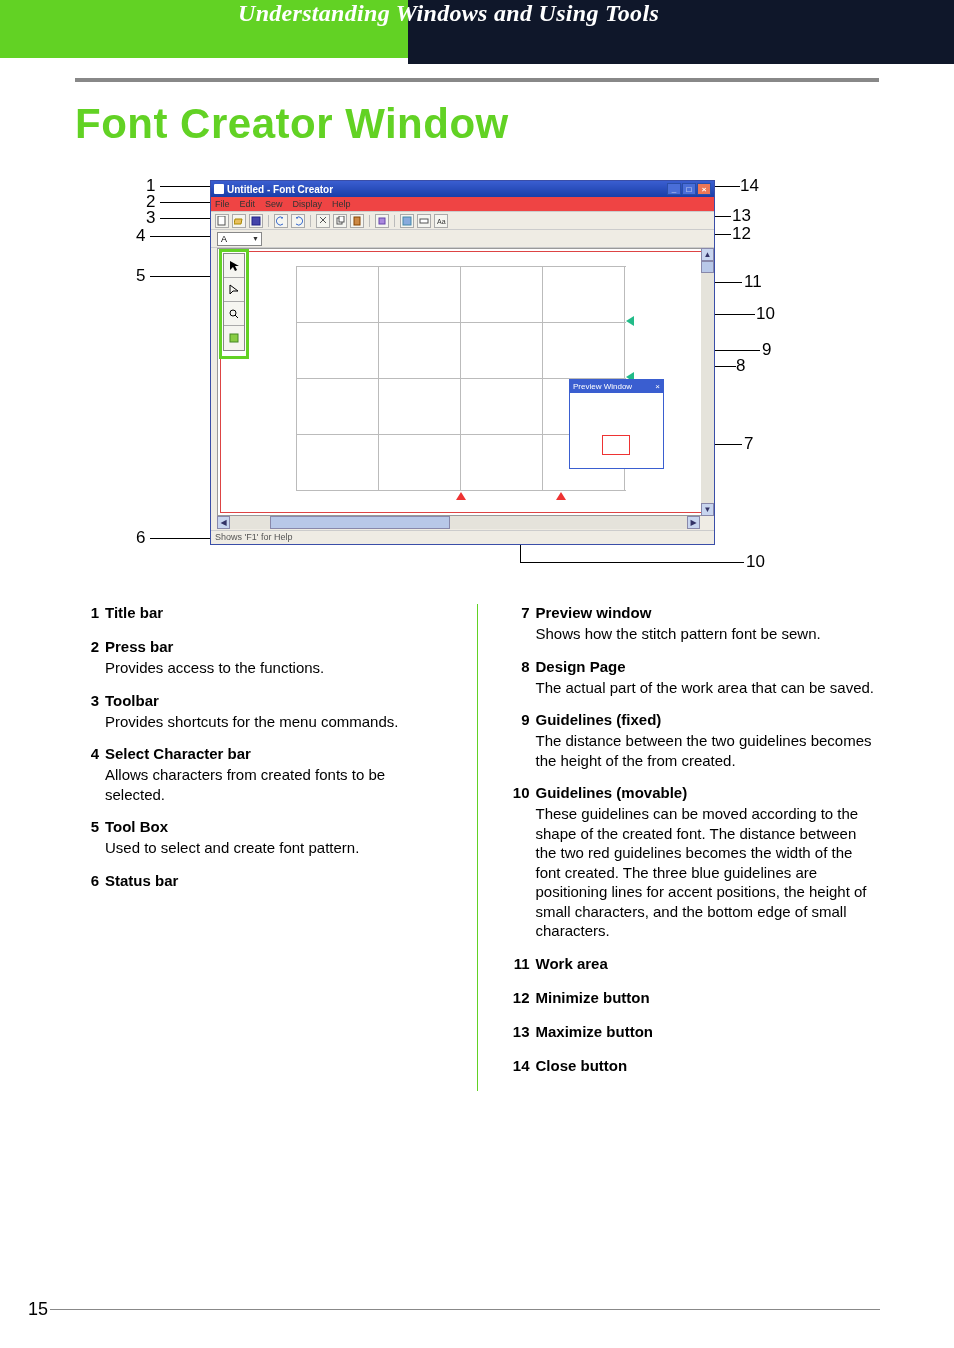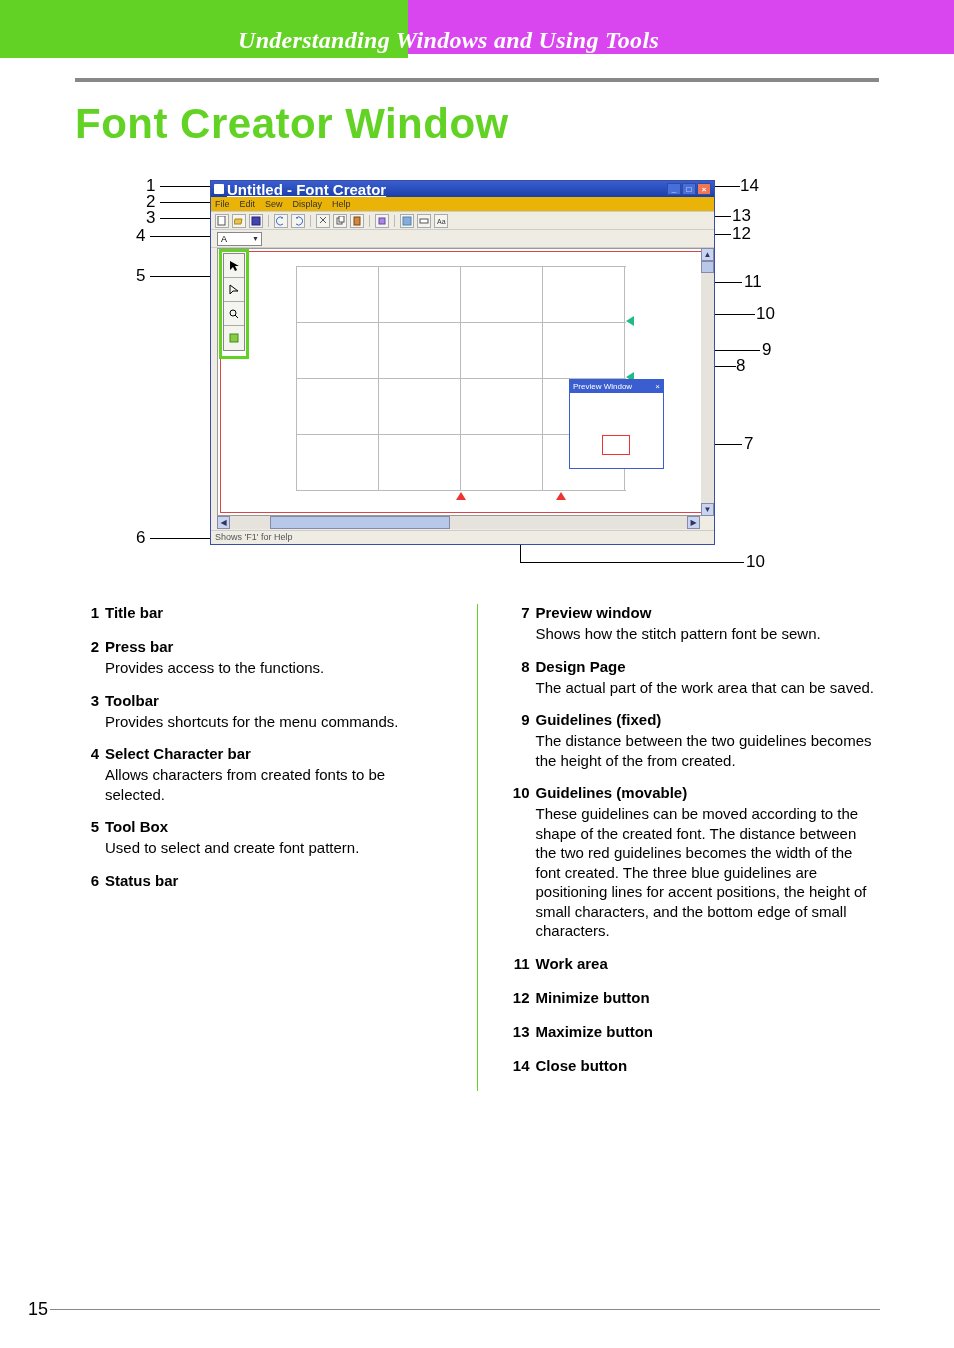--- a/index.html
+++ b/index.html
@@ -1,43 +1,43 @@
 <!DOCTYPE html>
 <html><head>
 <meta charset="utf-8">
 <style>
   * { box-sizing: border-box; margin: 0; padding: 0; }
   body { width: 954px; height: 1348px; font-family: Arial, Helvetica, sans-serif; background: #fff; color: #000; position: relative; }
 
   .header-strip { height: 58px; display: flex; }
   .header-left { width: 408px; height: 58px; background: #62d224; }
-  .header-right { flex: 1; height: 54px; background: #d946ef; display: flex; align-items: flex-end; padding-left: 0; }
+  .header-right { flex: 1; height: 64px; background: #0f172a; display: flex; align-items: flex-start; padding-left: 0; }
   .header-title { font-family: Georgia, 'Times New Roman', serif; font-style: italic; font-weight: bold; font-size: 24px; color: #fff; margin-left: -170px; white-space: nowrap; letter-spacing: 0.3px; }
 
   .hr-bar { margin: 20px 75px 0 75px; height: 4px; background: #888; }
 
   .page-title { font-size: 42px; font-weight: bold; color: #62d224; margin: 18px 75px 28px 75px; letter-spacing: 0.5px; }
 
   .diagram { position: relative; width: 620px; height: 400px; margin-left: 160px; }
 
   
   .lbl { position: absolute; font-size: 17px; }
   .leader { position: absolute; background: #000; height: 1px; }
   .leader-v { position: absolute; background: #000; width: 1px; }
 
   
   .appwin { position: absolute; left: 50px; top: 4px; width: 505px; height: 365px; border: 1px solid #3a4ea8; background: #efece4; }
   .titlebar { height: 16px; background: linear-gradient(#3a5ed0, #1a3ea8); display: flex; align-items: center; padding: 0 3px; }
   .titlebar-icon { width: 10px; height: 10px; background: #fff; margin-right: 3px; border-radius: 1px; }
-  .titlebar-text { color: #fff; font-size: 15px; font-weight: bold; flex: 1; text-decoration: underline; }
+  .titlebar-text { color: #fff; font-size: 10px; font-weight: bold; flex: 1; }
   .winbtns { display: flex; gap: 1px; }
   .winbtn { width: 14px; height: 12px; background: #4a6ed8; border: 1px solid #2a4ea8; display: flex; align-items: center; justify-content: center; font-size: 8px; color: #fff; font-weight: bold; }
   .winbtn.close { background: #e75; }
 
-  .menubar { height: 15px; background: #eab308; display: flex; align-items: center; padding: 0 4px; gap: 10px; border-bottom: 1px solid #ccc; }
+  .menubar { height: 15px; background: #ef4444; display: flex; align-items: center; padding: 0 4px; gap: 10px; border-bottom: 1px solid #ccc; }
   .menubar span { font-size: 9px; color: #333; }
 
   .toolbar-row { height: 18px; background: #efece4; display: flex; align-items: center; padding: 0 4px; gap: 3px; border-bottom: 1px solid #ccc; }
   .tbbtn { width: 14px; height: 14px; border: 1px solid #aaa; background: #f5f5f0; display: flex; align-items: center; justify-content: center; }
   .tbbtn svg { width: 10px; height: 10px; }
   .tbsep { width: 1px; height: 12px; background: #bbb; margin: 0 2px; }
 
   .charbar { height: 18px; background: #efece4; display: flex; align-items: center; padding: 0 6px; border-bottom: 1px solid #ccc; }
   .charsel { width: 45px; height: 14px; border: 1px solid #888; background: #fff; font-size: 9px; display: flex; align-items: center; padding: 0 3px; position: relative; }
   .charsel::after { content: "▼"; position: absolute; right: 2px; font-size: 7px; color: #333; }

